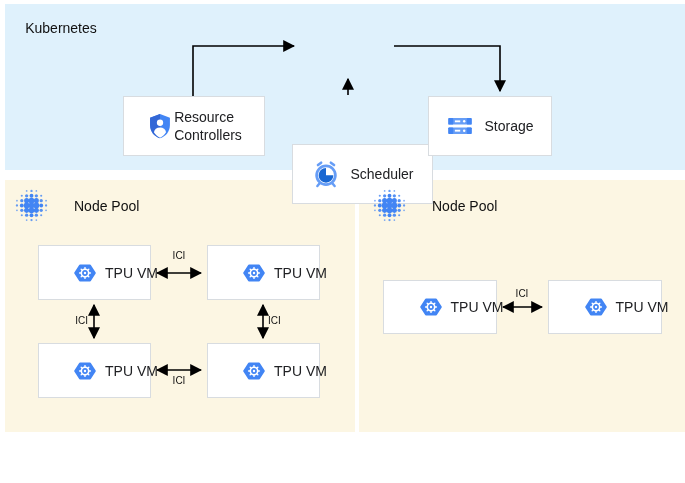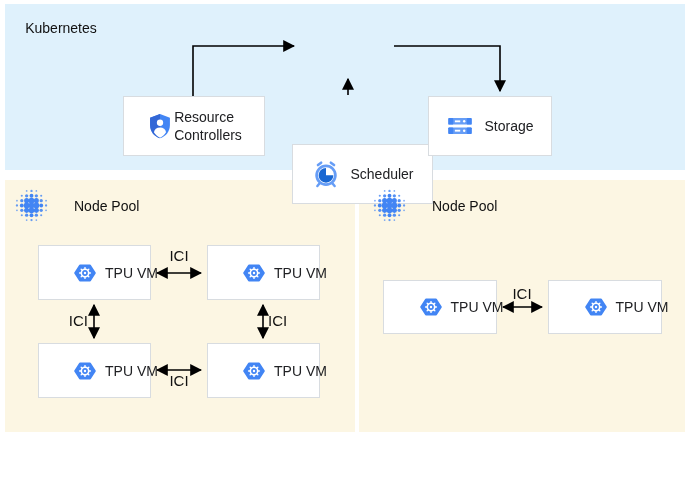--- a/index.html
+++ b/index.html
@@ -35,21 +35,21 @@
   .b-vm5{left:383px;top:280px;width:114px;height:54px;}
   .b-vm6{left:548px;top:280px;width:114px;height:54px;}
 
   .pool-head{position:absolute;display:flex;align-items:center;gap:26px;
              font-size:14px;color:#111;}
   .ph-left{left:15px;top:189px;}
   .ph-right{left:373px;top:189px;}
 
   .icon{flex:0 0 auto;display:block;}
 
-  .ici{position:absolute;font-size:15px;line-height:13px;color:#111;}
+  .ici{position:absolute;font-size:10px;line-height:13px;color:#111;}
   .ici-c{text-align:center;width:32px;}
   .ici-1{left:163px;top:249px;}
   .ici-2{left:163px;top:374px;}
   .ici-3{left:62px;top:314px;width:26px;text-align:right;}
   .ici-4{left:268px;top:314px;width:26px;text-align:left;}
   .ici-5{left:506px;top:287px;}
 
   .arrows{position:absolute;left:0;top:0;width:685px;height:483px;pointer-events:none;}
 
   .bottom-bar{position:absolute;left:0;top:462px;width:685px;height:21px;

